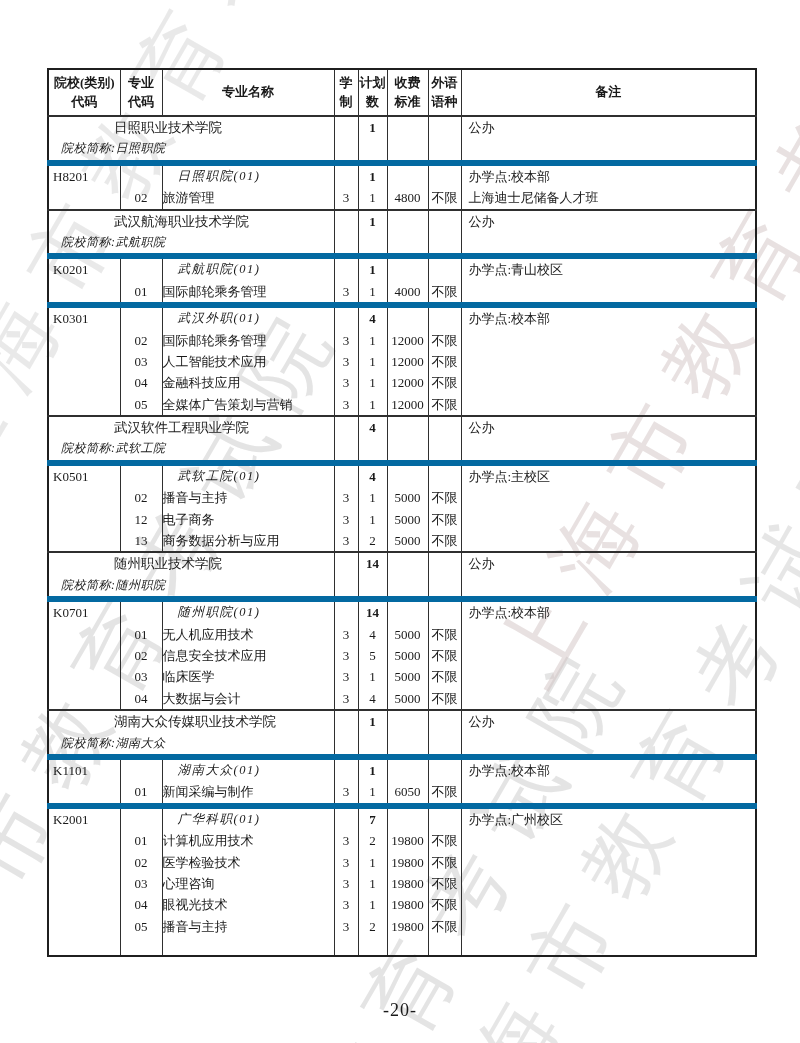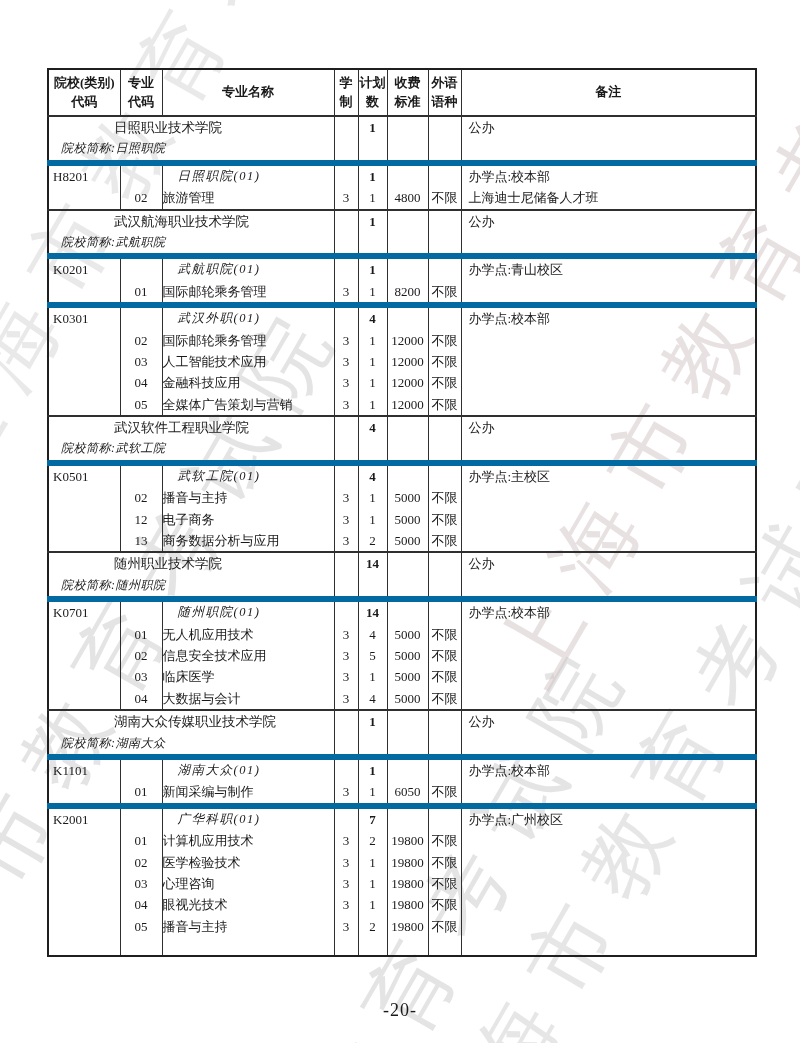--- a/index.html
+++ b/index.html
@@ -164,21 +164,21 @@
         <td class="ctr">
           <div class="line"></div>
           <div class="line">3</div>
         </td>
         <td class="ctr">
           <div class="line b">1</div>
           <div class="line">1</div>
         </td>
         <td class="ctr">
           <div class="line"></div>
-          <div class="line">8200</div>
+          <div class="line">4000</div>
         </td>
         <td class="ctr">
           <div class="line"></div>
           <div class="line">不限</div>
         </td>
         <td>
           <div class="line rk">办学点:青山校区</div>
           <div class="line rk"></div>
         </td>
       </tr>

